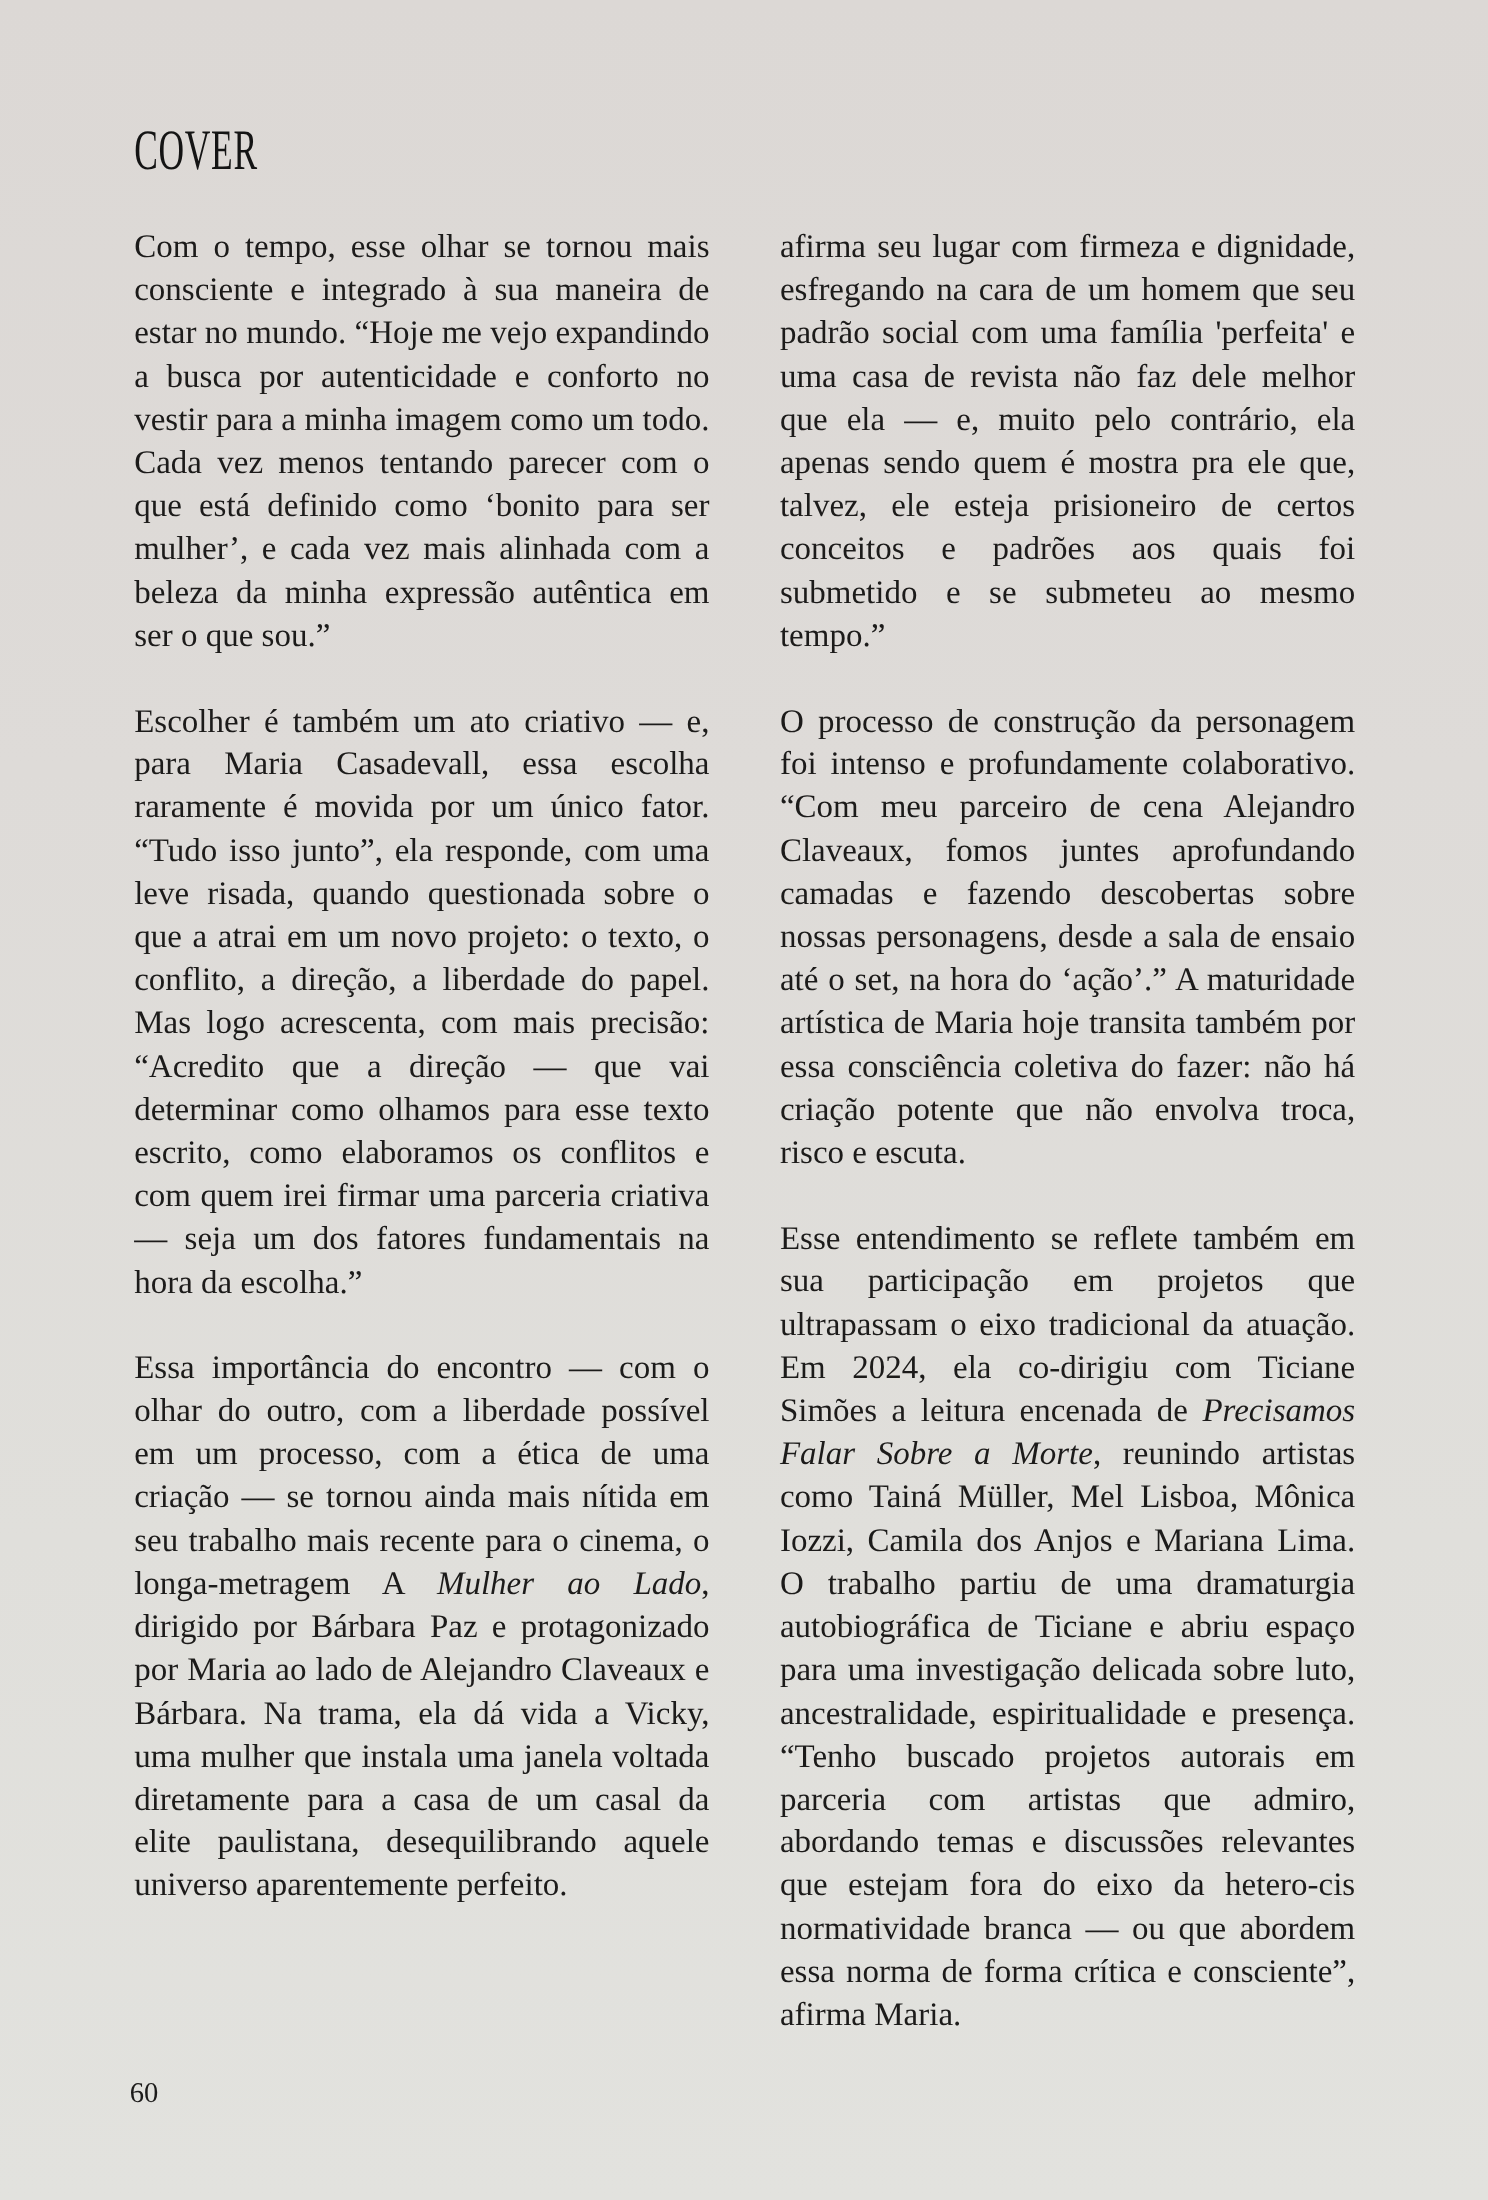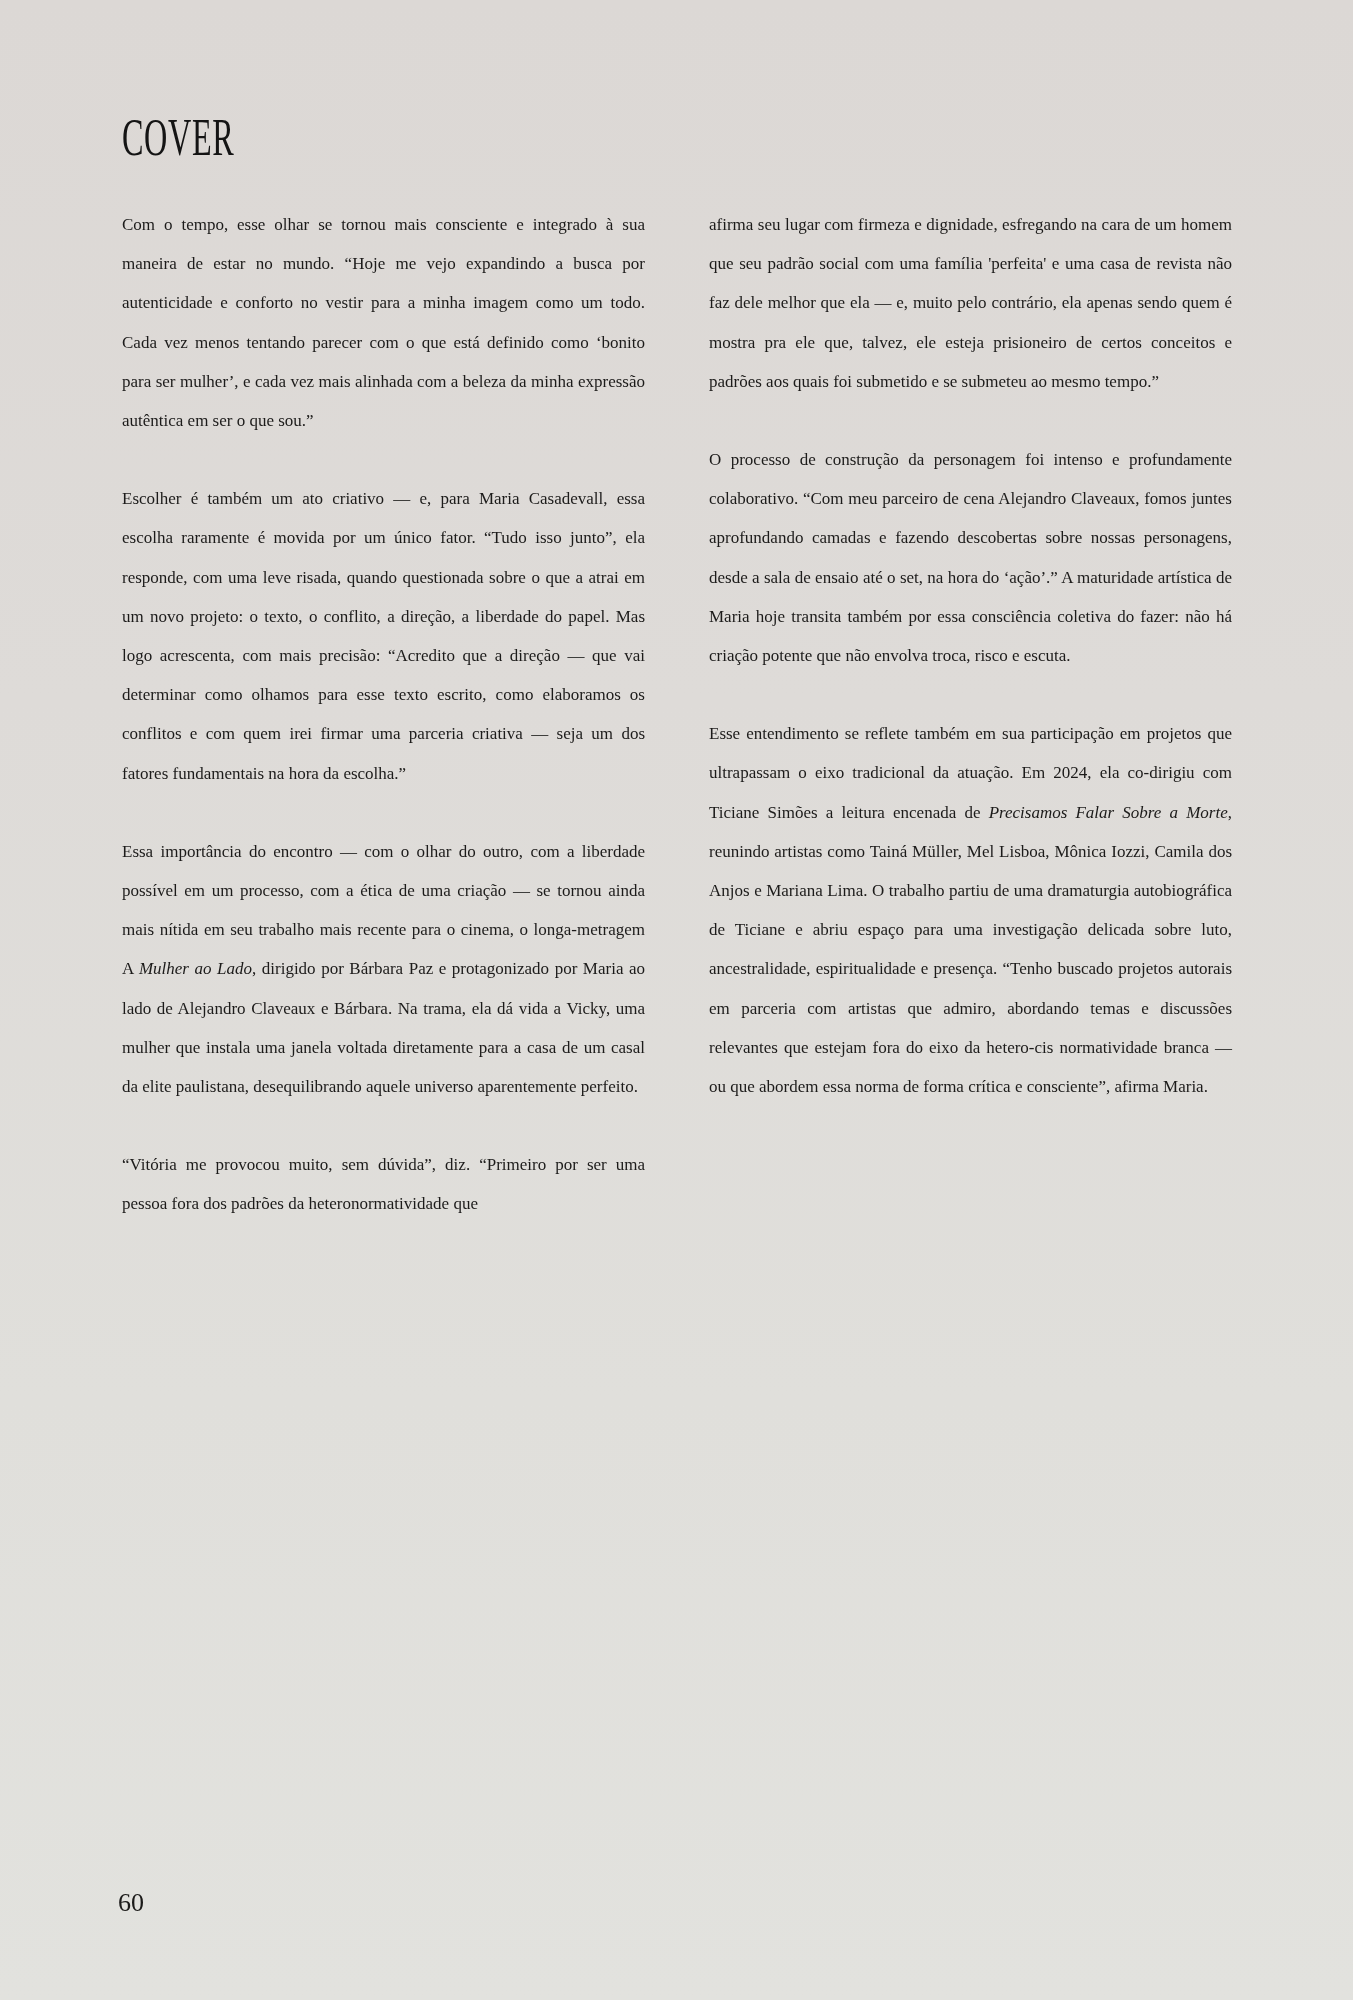--- a/index.html
+++ b/index.html
@@ -32,21 +32,21 @@
     .column {
       position: absolute;
       top: 205px;
       width: 523px;
     }
     .column.left { left: 122px; }
     .column.right { left: 709px; }
     .column p {
       margin: 0 0 39px 0;
       font-family: "Liberation Serif", serif;
-      font-size: 17px;
+      font-size: 30px;
       line-height: 39.2px;
       text-align: justify;
       hyphens: none;
       color: #1c1b1a;
     }
     .column p:last-child { margin-bottom: 0; }
     .column p.cont { text-align-last: left; }
     em { font-style: italic; }
     .page-number {
       position: absolute;
@@ -60,21 +60,20 @@
   </style>
 </head>
 <body>
 
 <h1 class="section-label">COVER</h1>
 
 <div class="column left">
   <p>Com o tempo, esse olhar se tornou mais consciente e integrado à sua maneira de estar no mundo. “Hoje me vejo expandindo a busca por autenticidade e conforto no vestir para a minha imagem como um todo. Cada vez menos tentando parecer com o que está definido como ‘bonito para ser mulher’, e cada vez mais alinhada com a beleza da minha expressão autêntica em ser o que sou.”</p>
   <p>Escolher é também um ato criativo — e, para Maria Casadevall, essa escolha raramente é movida por um único fator. “Tudo isso junto”, ela responde, com uma leve risada, quando questionada sobre o que a atrai em um novo projeto: o texto, o conflito, a direção, a liberdade do papel. Mas logo acrescenta, com mais precisão: “Acredito que a direção — que vai determinar como olhamos para esse texto escrito, como elaboramos os conflitos e com quem irei firmar uma parceria criativa — seja um dos fatores fundamentais na hora da escolha.”</p>
   <p><span>Essa importância do encontro — com o olhar do outro, com a liberdade possível em um processo, com a ética de uma criação — se tornou ainda mais nítida em seu trabalho mais recente para o cinema, o longa-metragem A </span><em>Mulher ao Lado</em><span>, dirigido por Bárbara Paz e protagonizado por Maria ao lado de Alejandro Claveaux e Bárbara. Na trama, ela dá vida a Vicky, uma mulher que instala uma janela voltada diretamente para a casa de um casal da elite paulistana, desequilibrando aquele universo aparentemente perfeito.</span></p>
-  <p class="cont">“Vitória me provocou muito, sem dúvida”, diz. “Primeiro por ser uma pessoa fora dos padrões da heteronormatividade que</p>
 </div>
 
 <div class="column right">
   <p>afirma seu lugar com firmeza e dignidade, esfregando na cara de um homem que seu padrão social com uma família 'perfeita' e uma casa de revista não faz dele melhor que ela — e, muito pelo contrário, ela apenas sendo quem é mostra pra ele que, talvez, ele esteja prisioneiro de certos conceitos e padrões aos quais foi submetido e se submeteu ao mesmo tempo.”</p>
   <p>O processo de construção da personagem foi intenso e profundamente colaborativo. “Com meu parceiro de cena Alejandro Claveaux, fomos juntes aprofundando camadas e fazendo descobertas sobre nossas personagens, desde a sala de ensaio até o set, na hora do ‘ação’.” A maturidade artística de Maria hoje transita também por essa consciência coletiva do fazer: não há criação potente que não envolva troca, risco e escuta.</p>
   <p><span>Esse entendimento se reflete também em sua participação em projetos que ultrapassam o eixo tradicional da atuação. Em 2024, ela co-dirigiu com Ticiane Simões a leitura encenada de </span><em>Precisamos Falar Sobre a Morte</em><span>, reunindo artistas como Tainá Müller, Mel Lisboa, Mônica Iozzi, Camila dos Anjos e Mariana Lima. O trabalho partiu de uma dramaturgia autobiográfica de Ticiane e abriu espaço para uma investigação delicada sobre luto, ancestralidade, espiritualidade e presença. “Tenho buscado projetos autorais em parceria com artistas que admiro, abordando temas e discussões relevantes que estejam fora do eixo da hetero-cis normatividade branca — ou que abordem essa norma de forma crítica e consciente”, afirma Maria.</span></p>
 </div>
 
 <div class="page-number">60</div>
 

